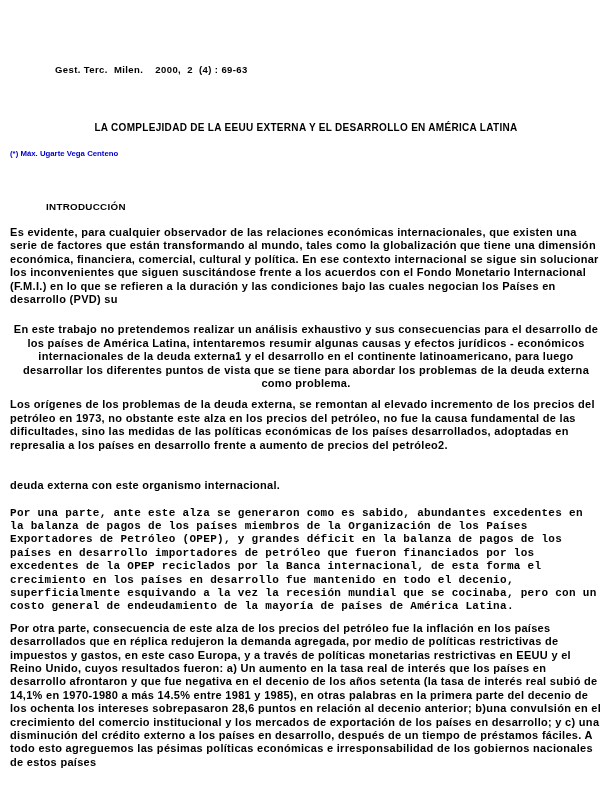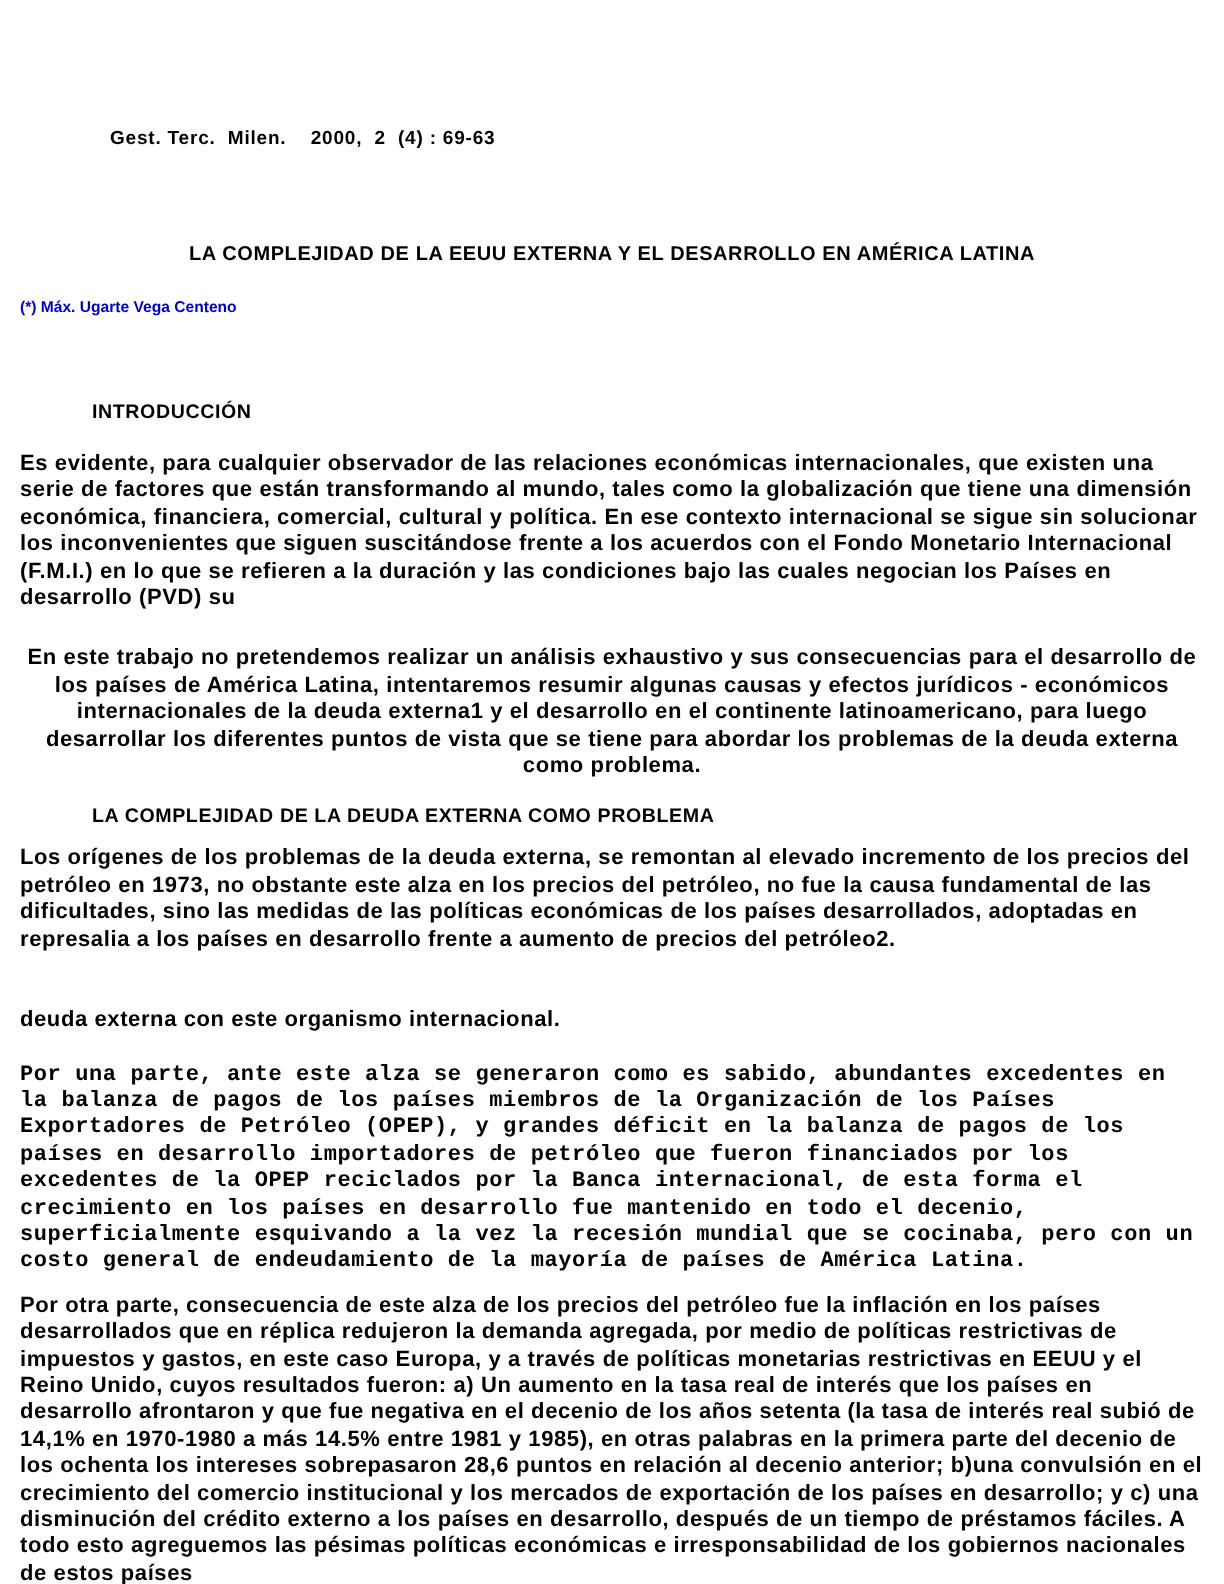--- a/index.html
+++ b/index.html
@@ -85,21 +85,20 @@
   <div class="author" id="author-line" style="color: rgb(0, 0, 204);">(*) Máx. Ugarte Vega Centeno</div>
 
   <div class="content">
 
     <h2 class="section-heading">INTRODUCCIÓN</h2>
 
     <p class="para mt13">Es evidente, para cualquier observador de las relaciones económicas internacionales, que existen una serie de factores que están transformando al mundo, tales como la globalización que tiene una dimensión económica, financiera, comercial, cultural y política. En ese contexto internacional se sigue sin solucionar los inconvenientes que siguen suscitándose frente a los acuerdos con el Fondo Monetario Internacional (F.M.I.) en lo que se refieren a la duración y las condiciones bajo las cuales negocian los Países en desarrollo (PVD) su</p>
 
     <p class="para mt17">En este trabajo no pretendemos realizar un análisis exhaustivo y sus consecuencias para el desarrollo de los países de América Latina, intentaremos resumir algunas causas y efectos jurídicos - económicos internacionales de la deuda externa1 y el desarrollo en el continente latinoamericano, para luego desarrollar los diferentes puntos de vista que se tiene para abordar los problemas de la deuda externa como problema.</p>
 
-    <h2 class="section-heading mt12">LA COMPLEJIDAD DE LA DEUDA EXTERNA COMO PROBLEMA</h2>
 
     <p class="para mt8">Los orígenes de los problemas de la deuda externa, se remontan al elevado incremento de los precios del petróleo en 1973, no obstante este alza en los precios del petróleo, no fue la causa fundamental de las dificultades, sino las medidas de las políticas económicas de los países desarrollados, adoptadas en represalia a los países en desarrollo frente a aumento de precios del petróleo2.</p>
 
     <p class="para mt27">deuda externa con este organismo internacional.</p>
 
     <p class="para mt14">Por una parte, ante este alza se generaron como es sabido, abundantes excedentes en la balanza de pagos de los países miembros de la Organización de los Países Exportadores de Petróleo (OPEP), y grandes déficit en la balanza de pagos de los países en desarrollo importadores de petróleo que fueron financiados por los excedentes de la OPEP reciclados por la Banca internacional, de esta forma el crecimiento en los países en desarrollo fue mantenido en todo el decenio, superficialmente esquivando a la vez la recesión mundial que se cocinaba, pero con un costo general de endeudamiento de la mayoría de países de América Latina.</p>
 
     <p class="para mt8">Por otra parte, consecuencia de este alza de los precios del petróleo fue la inflación en los países desarrollados que en réplica redujeron la demanda agregada, por medio de políticas restrictivas de impuestos y gastos, en este caso Europa, y a través de políticas monetarias restrictivas en EEUU y el Reino Unido, cuyos resultados fueron: a) Un aumento en la tasa real de interés que los países en desarrollo afrontaron y que fue negativa en el decenio de los años setenta (la tasa de interés real subió de 14,1% en 1970-1980 a más 14.5% entre 1981 y 1985), en otras palabras en la primera parte del decenio de los ochenta los intereses sobrepasaron 28,6 puntos en relación al decenio anterior; b)una convulsión en el crecimiento del comercio institucional y los mercados de exportación de los países en desarrollo; y c) una disminución del crédito externo a los países en desarrollo, después de un tiempo de préstamos fáciles. A todo esto agreguemos las pésimas políticas económicas e irresponsabilidad de los gobiernos nacionales de estos países</p>
 
   </div>

